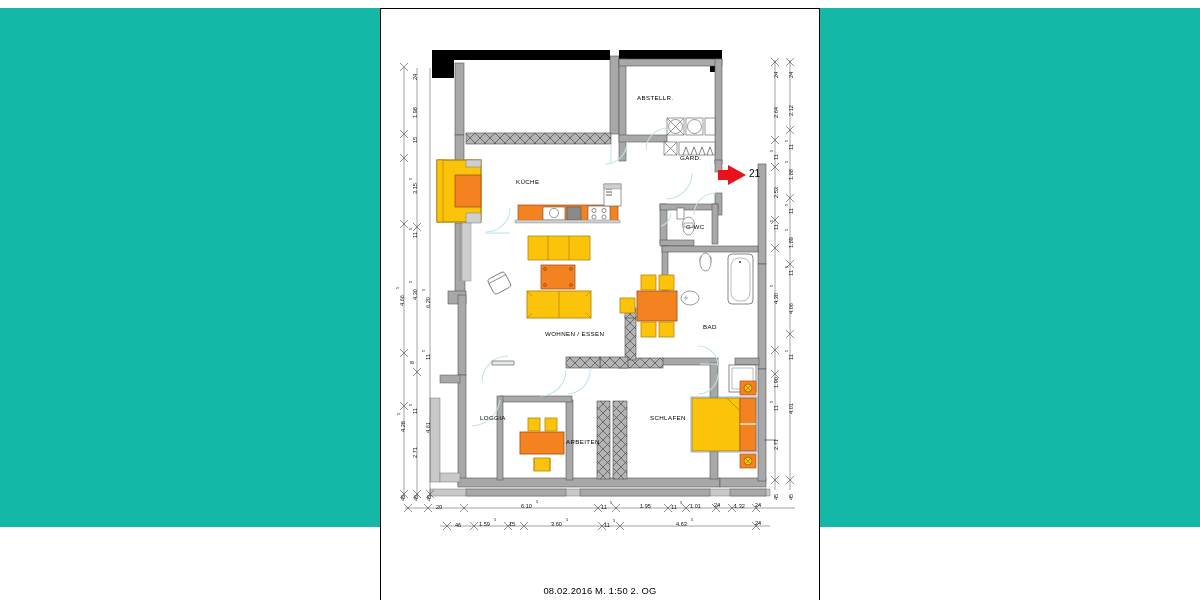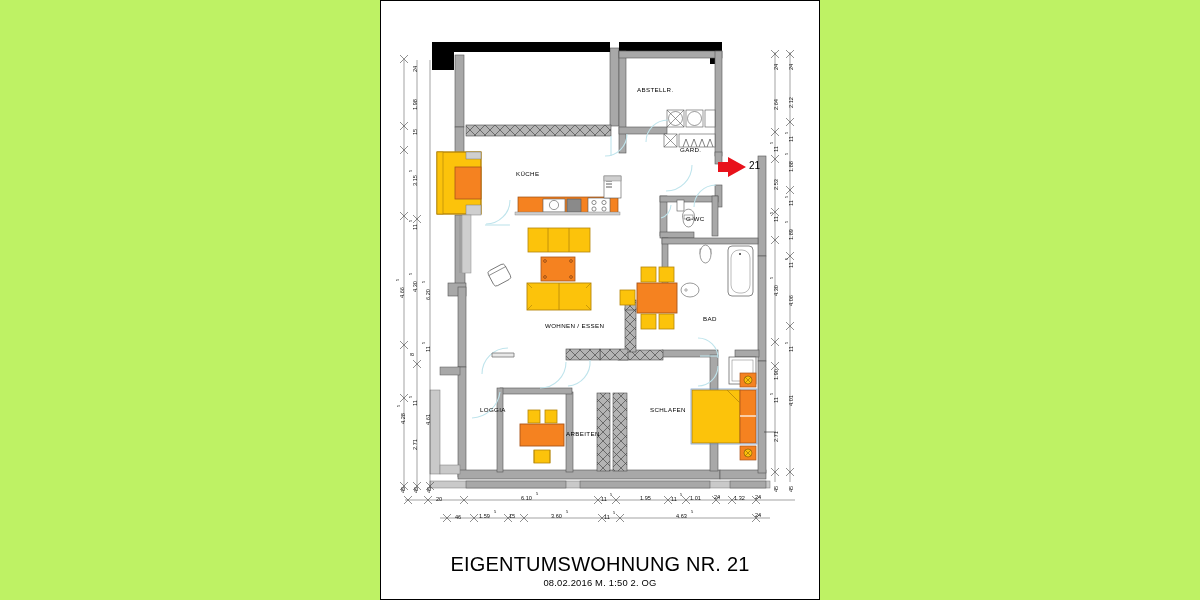--- a/index.html
+++ b/index.html
@@ -1,17 +1,17 @@
 <!DOCTYPE html>
 <html><head>
 <meta charset="utf-8">
 <style>
   html,body{margin:0;padding:0;background:#ffffff;}
   body{width:1200px;height:600px;font-family:"Liberation Sans",sans-serif;overflow:hidden;}
-  #stage{position:relative;width:1200px;height:600px;background:#bef264;}
+  #stage{position:relative;width:1200px;height:519px;background:#14b8a6;margin-top:8px;}
   #sheet{position:absolute;left:380px;top:0px;width:440px;height:600px;border:1px solid #000;box-sizing:border-box;background:#fff;}
   .plan{position:absolute;left:0;top:0;width:1200px;height:600px;}
   .txt{position:absolute;font-family:"Liberation Sans",sans-serif;color:#000;white-space:nowrap;}
   .roomlbl{font-size:6.2px;letter-spacing:.35px;font-weight:400;}
   .dim{font-size:5.6px;color:#111;}
   .dimv{font-size:5.6px;color:#111;transform-origin:0 0;}
   .title1{font-size:20px;letter-spacing:.2px;}
   .title2{font-size:9.4px;letter-spacing:.2px;}
   .arrowlbl{font-size:10px;}
   svg{display:block;}
@@ -417,16 +417,15 @@
   <div class="txt dim" style="left:494px;top:509px;font-size:4px;">5</div>
   <div class="txt dim" style="left:509px;top:513px;">15</div>
   <div class="txt dim" style="left:551px;top:513px;">3.60</div>
   <div class="txt dim" style="left:566px;top:509px;font-size:4px;">5</div>
   <div class="txt dim" style="left:604px;top:514px;">11</div>
   <div class="txt dim" style="left:613px;top:510px;font-size:4px;">5</div>
   <div class="txt dim" style="left:676px;top:513px;">4.63</div>
   <div class="txt dim" style="left:691px;top:509px;font-size:4px;">5</div>
   <div class="txt dim" style="left:755px;top:512px;">24</div>
 
-  <div class="txt title1" style="left:600px;top:553px;transform:translateX(-50%);">EIGENTUMSWOHNUNG NR. 21</div>
   <div class="txt title2" style="left:600px;top:577px;transform:translateX(-50%);">08.02.2016   M. 1:50   2. OG</div>
 
 </div>
 
 </body></html>

